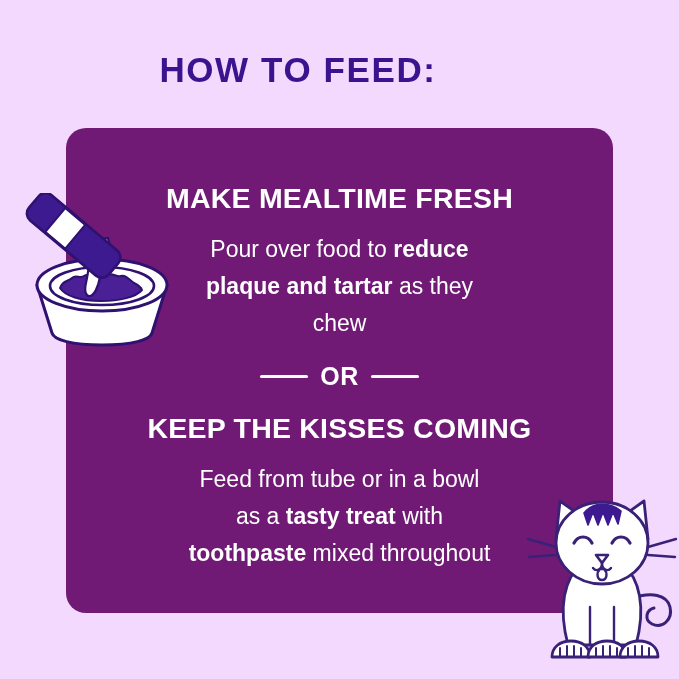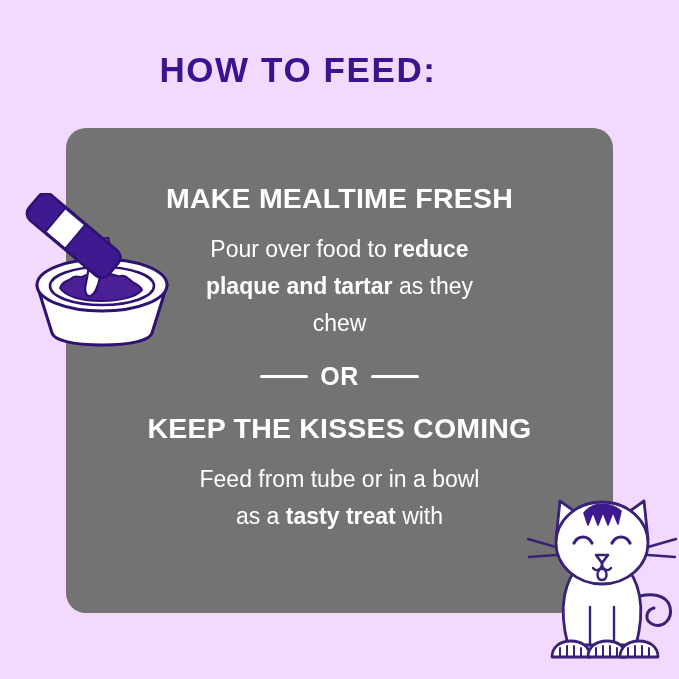--- a/index.html
+++ b/index.html
@@ -132,21 +132,21 @@
     height: 178px;
   }
 </style>
 </head>
 <body style="background: rgb(242, 217, 253);">
 
 <div id="page-root">
 
   <div class="page-title" style="color: rgb(58, 20, 143);">HOW TO FEED:</div>
 
-  <div class="info-card" style="background: #737373;">
+  <div class="info-card" style="background: #701a75;">
     <div class="card-inner">
 
       <div class="block">
         <div class="block-heading">MAKE MEALTIME FRESH</div>
         <div class="block-body">
           <div>
             <span>Pour over food to </span><b>reduce</b>
           </div>
           <div>
             <b>plaque and tartar</b><span> as they</span>
@@ -164,20 +164,23 @@
       </div>
 
       <div class="block">
         <div class="block-heading">KEEP THE KISSES COMING</div>
         <div class="block-body">
           <div>
             <span>Feed from tube or in a bowl</span>
           </div>
           <div>
             <span>as a </span><b>tasty treat</b><span> with</span>
+          </div>
+          <div>
+            <b>toothpaste</b><span> mixed throughout</span>
           </div>
         </div>
       </div>
 
     </div>
   </div>
 
   <div class="bowl-illustration">
     <svg viewBox="0 0 172 155" width="172" height="155" xmlns="http://www.w3.org/2000/svg">
 

